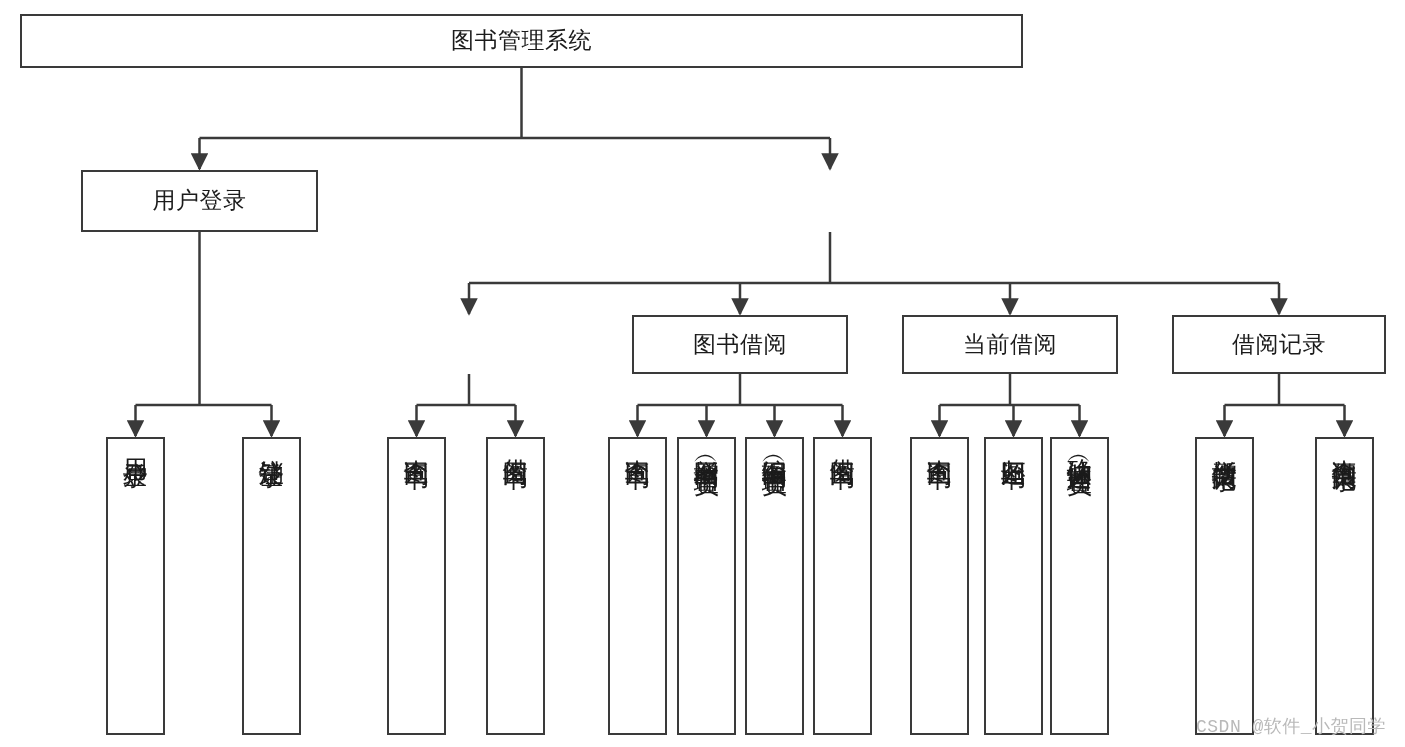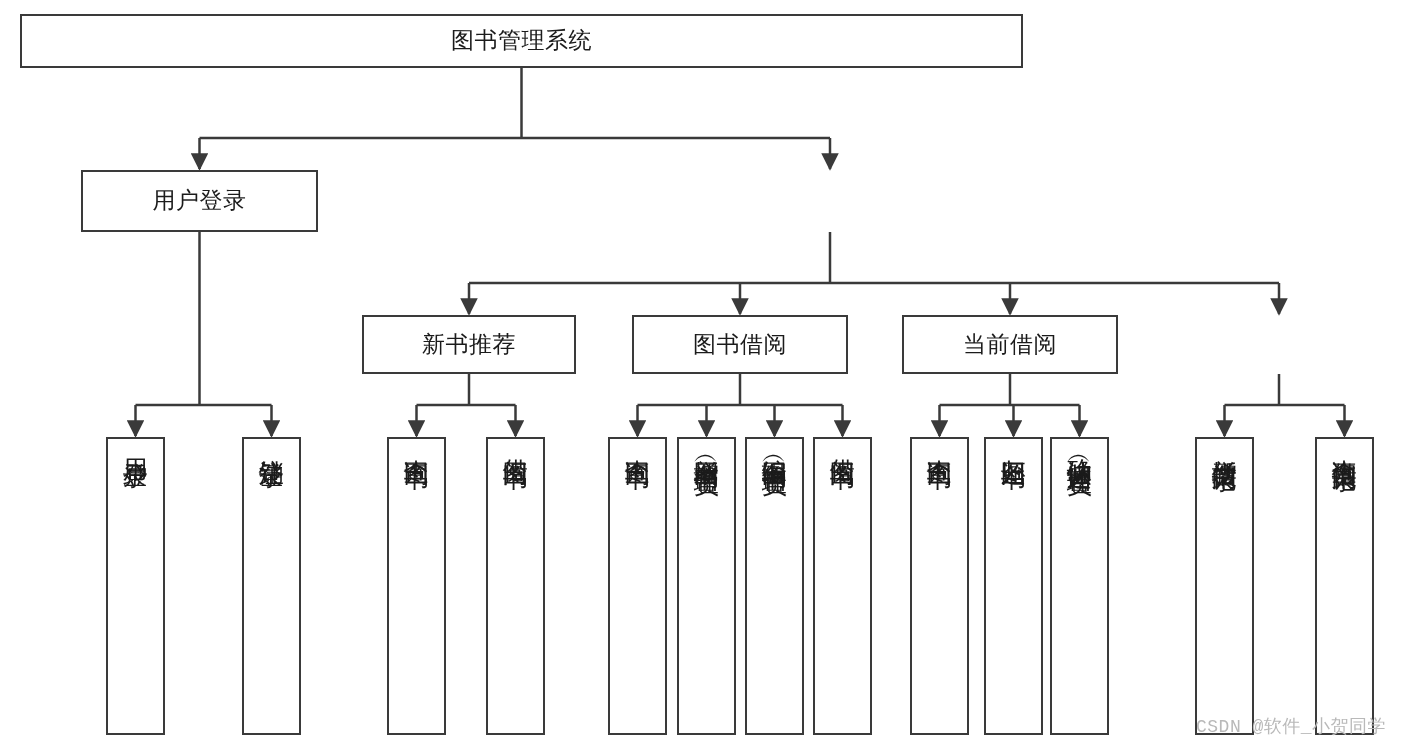--- a/index.html
+++ b/index.html
@@ -121,28 +121,28 @@
   </svg>
 
   <div class="node root horiz" style="left: 20px; top: 14px; width: 1003px; height: 54px;">
     <span class="label">图书管理系统</span>
   </div>
 
   <div class="node horiz" style="left: 81px; top: 170px; width: 237px; height: 62px;">
     <span class="label">用户登录</span>
   </div>
 
-  <div class="node horiz" style="left: 362px; top: 315px; width: 214px; height: 59px;">
-    <span class="label">新书推荐</span>
-  </div>
   <div class="node horiz" style="left: 902px; top: 315px; width: 216px; height: 59px;">
     <span class="label">当前借阅</span>
   </div>
   <div class="node horiz" style="left: 632px; top: 315px; width: 216px; height: 59px;">
     <span class="label">图书借阅</span>
+  </div>
+  <div class="node horiz" style="left: 1172px; top: 315px; width: 214px; height: 59px;">
+    <span class="label">借阅记录</span>
   </div>
 
   <div class="node vert" style="left: 106px; top: 437px; width: 59px; height: 298px;">
     <span class="label">用户登录</span>
   </div>
   <div class="node vert" style="left: 242px; top: 437px; width: 59px; height: 298px;">
     <span class="label">注销登录</span>
   </div>
 
   <div class="node vert" style="left: 387px; top: 437px; width: 59px; height: 298px;">

